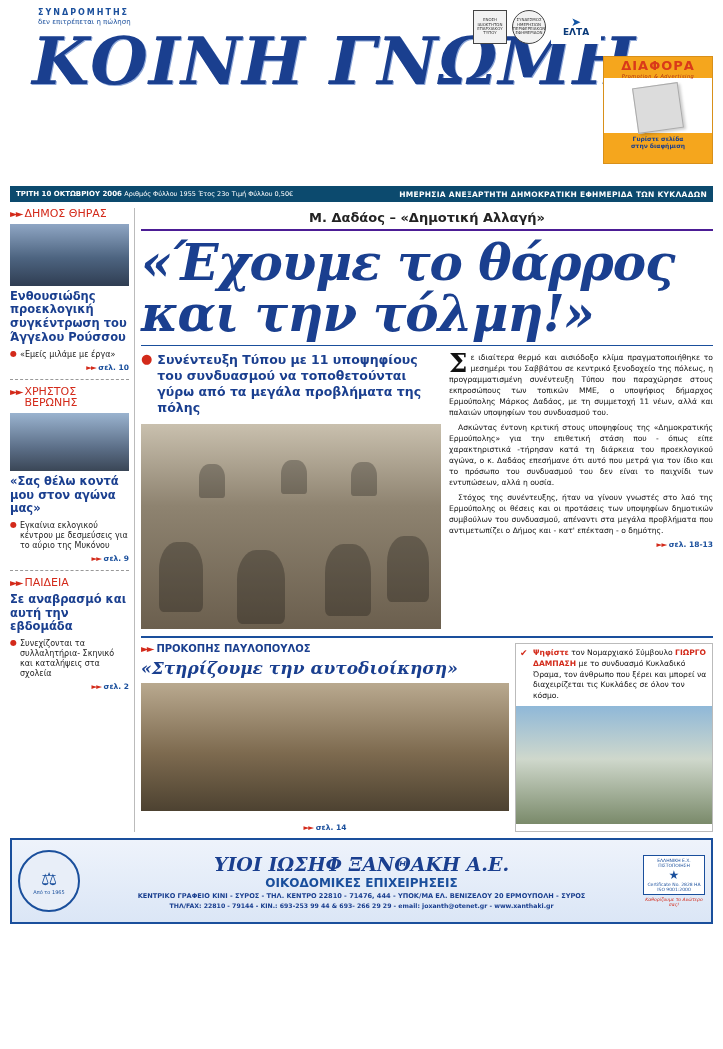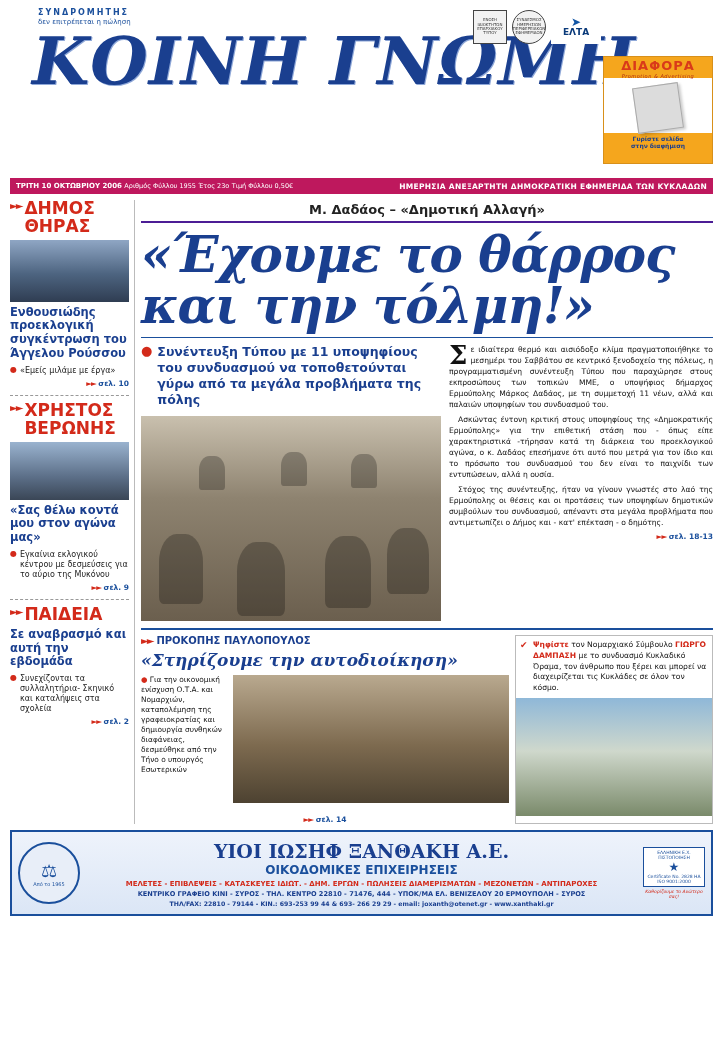--- a/index.html
+++ b/index.html
@@ -40,36 +40,36 @@
   }
   .ad-diafora .ad-t1 { font-size: 13px; font-weight: bold; color: #d93a1a; text-align: center; letter-spacing: 1px; margin-top: 1px;}
   .ad-diafora .ad-t2 { font-size: 5px; color: #b02b12; text-align: center; font-style: italic; letter-spacing: .5px;}
   .ad-diafora .ad-cube { width: 46px; height: 46px; margin: 6px auto 0; background: #dcdcdc;
       border: 1px solid #aaa; transform: rotate(-8deg); box-shadow: 2px 2px 3px rgba(0,0,0,.2); }
   .ad-diafora .ad-b1 { font-size: 6px; color: #1a3f8f; text-align: center; font-weight: bold; margin-top: 4px;}
   .ad-diafora .ad-b2 { font-size: 6px; color: #1a3f8f; text-align: center; font-weight: bold;}
 
   
   .datebar {
-    background: #be185d; color: #fff; height: 16px; display: flex; align-items: center;
-    justify-content: space-between; padding: 0 6px; margin-top: 10px;
+    background: #0c4a6e; color: #fff; height: 16px; display: flex; align-items: center;
+    justify-content: space-between; padding: 0 6px; margin-top: 18px;
   }
   .datebar .left { font-size: 7px; font-weight: bold; }
   .datebar .left .thin { font-weight: normal; font-size: 6.5px; }
   .datebar .right { font-size: 7.5px; font-weight: bold; letter-spacing: .3px; }
 
   
   .content { display: flex; gap: 6px; margin-top: 6px; }
   .col-left { width: 125px; flex: none; border-right: 1px solid #bbb; padding-right: 5px; }
   .col-main { flex: 1; }
 
   
   .lsec-head { display: flex; align-items: flex-start; gap: 3px; margin-bottom: 4px; }
   .arrows { color: #d32a1a; font-size: 10px; line-height: 1; letter-spacing: -2px; margin-top: 1px; }
-  .lsec-title { color: #d32a1a; font-weight: bold; font-size: 17px; line-height: 1.05; font-family: "DejaVu Sans", sans-serif;}
+  .lsec-title { color: #d32a1a; font-weight: normal; font-size: 11px; line-height: 1.05; font-family: "DejaVu Sans", sans-serif;}
   .lphoto { width: 100%; height: 62px; background: #6a7f9a; margin-bottom: 4px; position: relative; overflow:hidden;}
   .lphoto.p1 { background: linear-gradient(180deg,#8fa6c4 0%, #4d6480 55%, #2f3d52 100%); }
   .lphoto.p2 { height: 58px; background: linear-gradient(180deg,#9ab3cf 0%, #5c6f88 60%, #3a4656 100%); }
   .lhead {
     font-size: 11.5px; font-weight: bold; color: #1a3f8f; line-height: 1.2; margin-bottom: 5px;
     font-family: "DejaVu Sans", sans-serif;
   }
   .lhead.quote { color: #1a3f8f; }
   .lbul { display: flex; gap: 3px; font-size: 8px; color: #222; line-height: 1.25; margin-bottom: 3px; }
   .lbul .dot { color: #d32a1a; font-size: 8px; line-height: 1.1; }
@@ -125,21 +125,21 @@
   .rphoto { width: 100%; height: 118px; background: linear-gradient(180deg,#8fb8d8 0%, #cfd8cc 45%, #7a8a6a 100%); }
 
   
   .footad {
     margin-top: 6px; border: 2px solid #1a4f9c; background: linear-gradient(180deg,#eef3fb 0%, #dbe6f6 100%);
     height: 86px; display: flex; align-items: center; padding: 4px 6px; gap: 6px;
   }
   .footad .seal { width: 62px; height: 62px; border-radius: 50%; background: #e8eef8; border: 2px solid #1a4f9c;
     display: flex; flex-direction: column; align-items: center; justify-content: center; font-size: 5px; color: #1a4f9c; }
   .footad .mid { flex: 1; text-align: center; }
-  .fa-t1 { font-family: "DejaVu Serif", serif; font-weight: bold; color: #1a3f8f; font-size: 19px; }
+  .fa-t1 { font-family: "DejaVu Serif", serif; font-weight: bold; font-style: italic; color: #1a3f8f; font-size: 19px; }
   .fa-t2 { font-weight: bold; color: #1a4f9c; font-size: 12px; margin-top: 1px; }
   .fa-t3 { color: #d32a1a; font-weight: bold; font-size: 7px; margin-top: 3px; }
   .fa-t4 { color: #1a3f8f; font-weight: bold; font-size: 6.6px; margin-top: 2px; }
   .fa-t5 { color: #1a3f8f; font-weight: bold; font-size: 6.2px; margin-top: 2px; }
   .footad .cert { width: 62px; text-align: center; font-size: 4.5px; color: #1a4f9c; }
   .cert-box { border: 1px solid #1a4f9c; padding: 2px; background: #fff; }
 
   
   .ph-fig { position: absolute; background: rgba(0,0,0,.25); border-radius: 40% 40% 10% 10%; }
 </style>
@@ -284,24 +284,20 @@
 
       <div class="bottom-row">
 
         <div class="bstory">
           <div class="bhead-line">
             <span class="arrows">►►</span>
             <span class="bkicker">ΠΡΟΚΟΠΗΣ ΠΑΥΛΟΠΟΥΛΟΣ</span>
           </div>
           <div class="bhead">«Στηρίζουμε την αυτοδιοίκηση»</div>
           <div class="bbody">
-            <div class="bcol">
-              <span class="dot" style="color:#d32a1a">●</span>
-              <span>Για την οικονομική ενίσχυση Ο.Τ.Α. και Νομαρχιών, καταπολέμηση της γραφειοκρατίας και δημιουργία συνθηκών διαφάνειας, δεσμεύθηκε από την Τήνο ο υπουργός Εσωτερικών</span>
-            </div>
             <div class="bphoto"></div>
           </div>
           <div class="bpage">
             <span style="color:#d32a1a;letter-spacing:-1px">►►</span>
             <span>σελ. 14</span>
           </div>
         </div>
 
         <div class="rbox">
           <div class="rbox-inner">
@@ -320,21 +316,20 @@
   </div>
 
   <div class="footad">
     <div class="seal">
       <div style="font-size:18px;color:#1a4f9c">⚖</div>
       <div>Από το 1965</div>
     </div>
     <div class="mid">
       <div class="fa-t1">ΥΙΟΙ  ΙΩΣΗΦ ΞΑΝΘΑΚΗ Α.Ε.</div>
       <div class="fa-t2">ΟΙΚΟΔΟΜΙΚΕΣ ΕΠΙΧΕΙΡΗΣΕΙΣ</div>
-      <div class="fa-t3">ΜΕΛΕΤΕΣ - ΕΠΙΒΛΕΨΕΙΣ - ΚΑΤΑΣΚΕΥΕΣ ΙΔΙΩΤ. - ΔΗΜ. ΕΡΓΩΝ - ΠΩΛΗΣΕΙΣ ΔΙΑΜΕΡΙΣΜΑΤΩΝ - ΜΕΖΟΝΕΤΩΝ - ΑΝΤΙΠΑΡΟΧΕΣ</div>
       <div class="fa-t4">ΚΕΝΤΡΙΚΟ ΓΡΑΦΕΙΟ ΚΙΝΙ - ΣΥΡΟΣ - ΤΗΛ. ΚΕΝΤΡΟ 22810 - 71476, 444 - ΥΠΟΚ/ΜΑ ΕΛ. ΒΕΝΙΖΕΛΟΥ 20 ΕΡΜΟΥΠΟΛΗ - ΣΥΡΟΣ</div>
       <div class="fa-t5">ΤΗΛ/FAX: 22810 - 79144 - ΚΙΝ.: 693-253 99 44 &amp; 693- 266 29 29 - email: joxanth@otenet.gr - www.xanthaki.gr</div>
     </div>
     <div class="cert">
       <div class="cert-box">
         <div>ΕΛΛΗΝΙΚΗ Ε.Χ. ΠΙΣΤΟΠΟΙΗΣΗ</div>
         <div style="font-size:12px;color:#1a4f9c">★</div>
         <div>Certificate No. 2828 HA</div>
         <div>ISO 9001:2000</div>
       </div>

